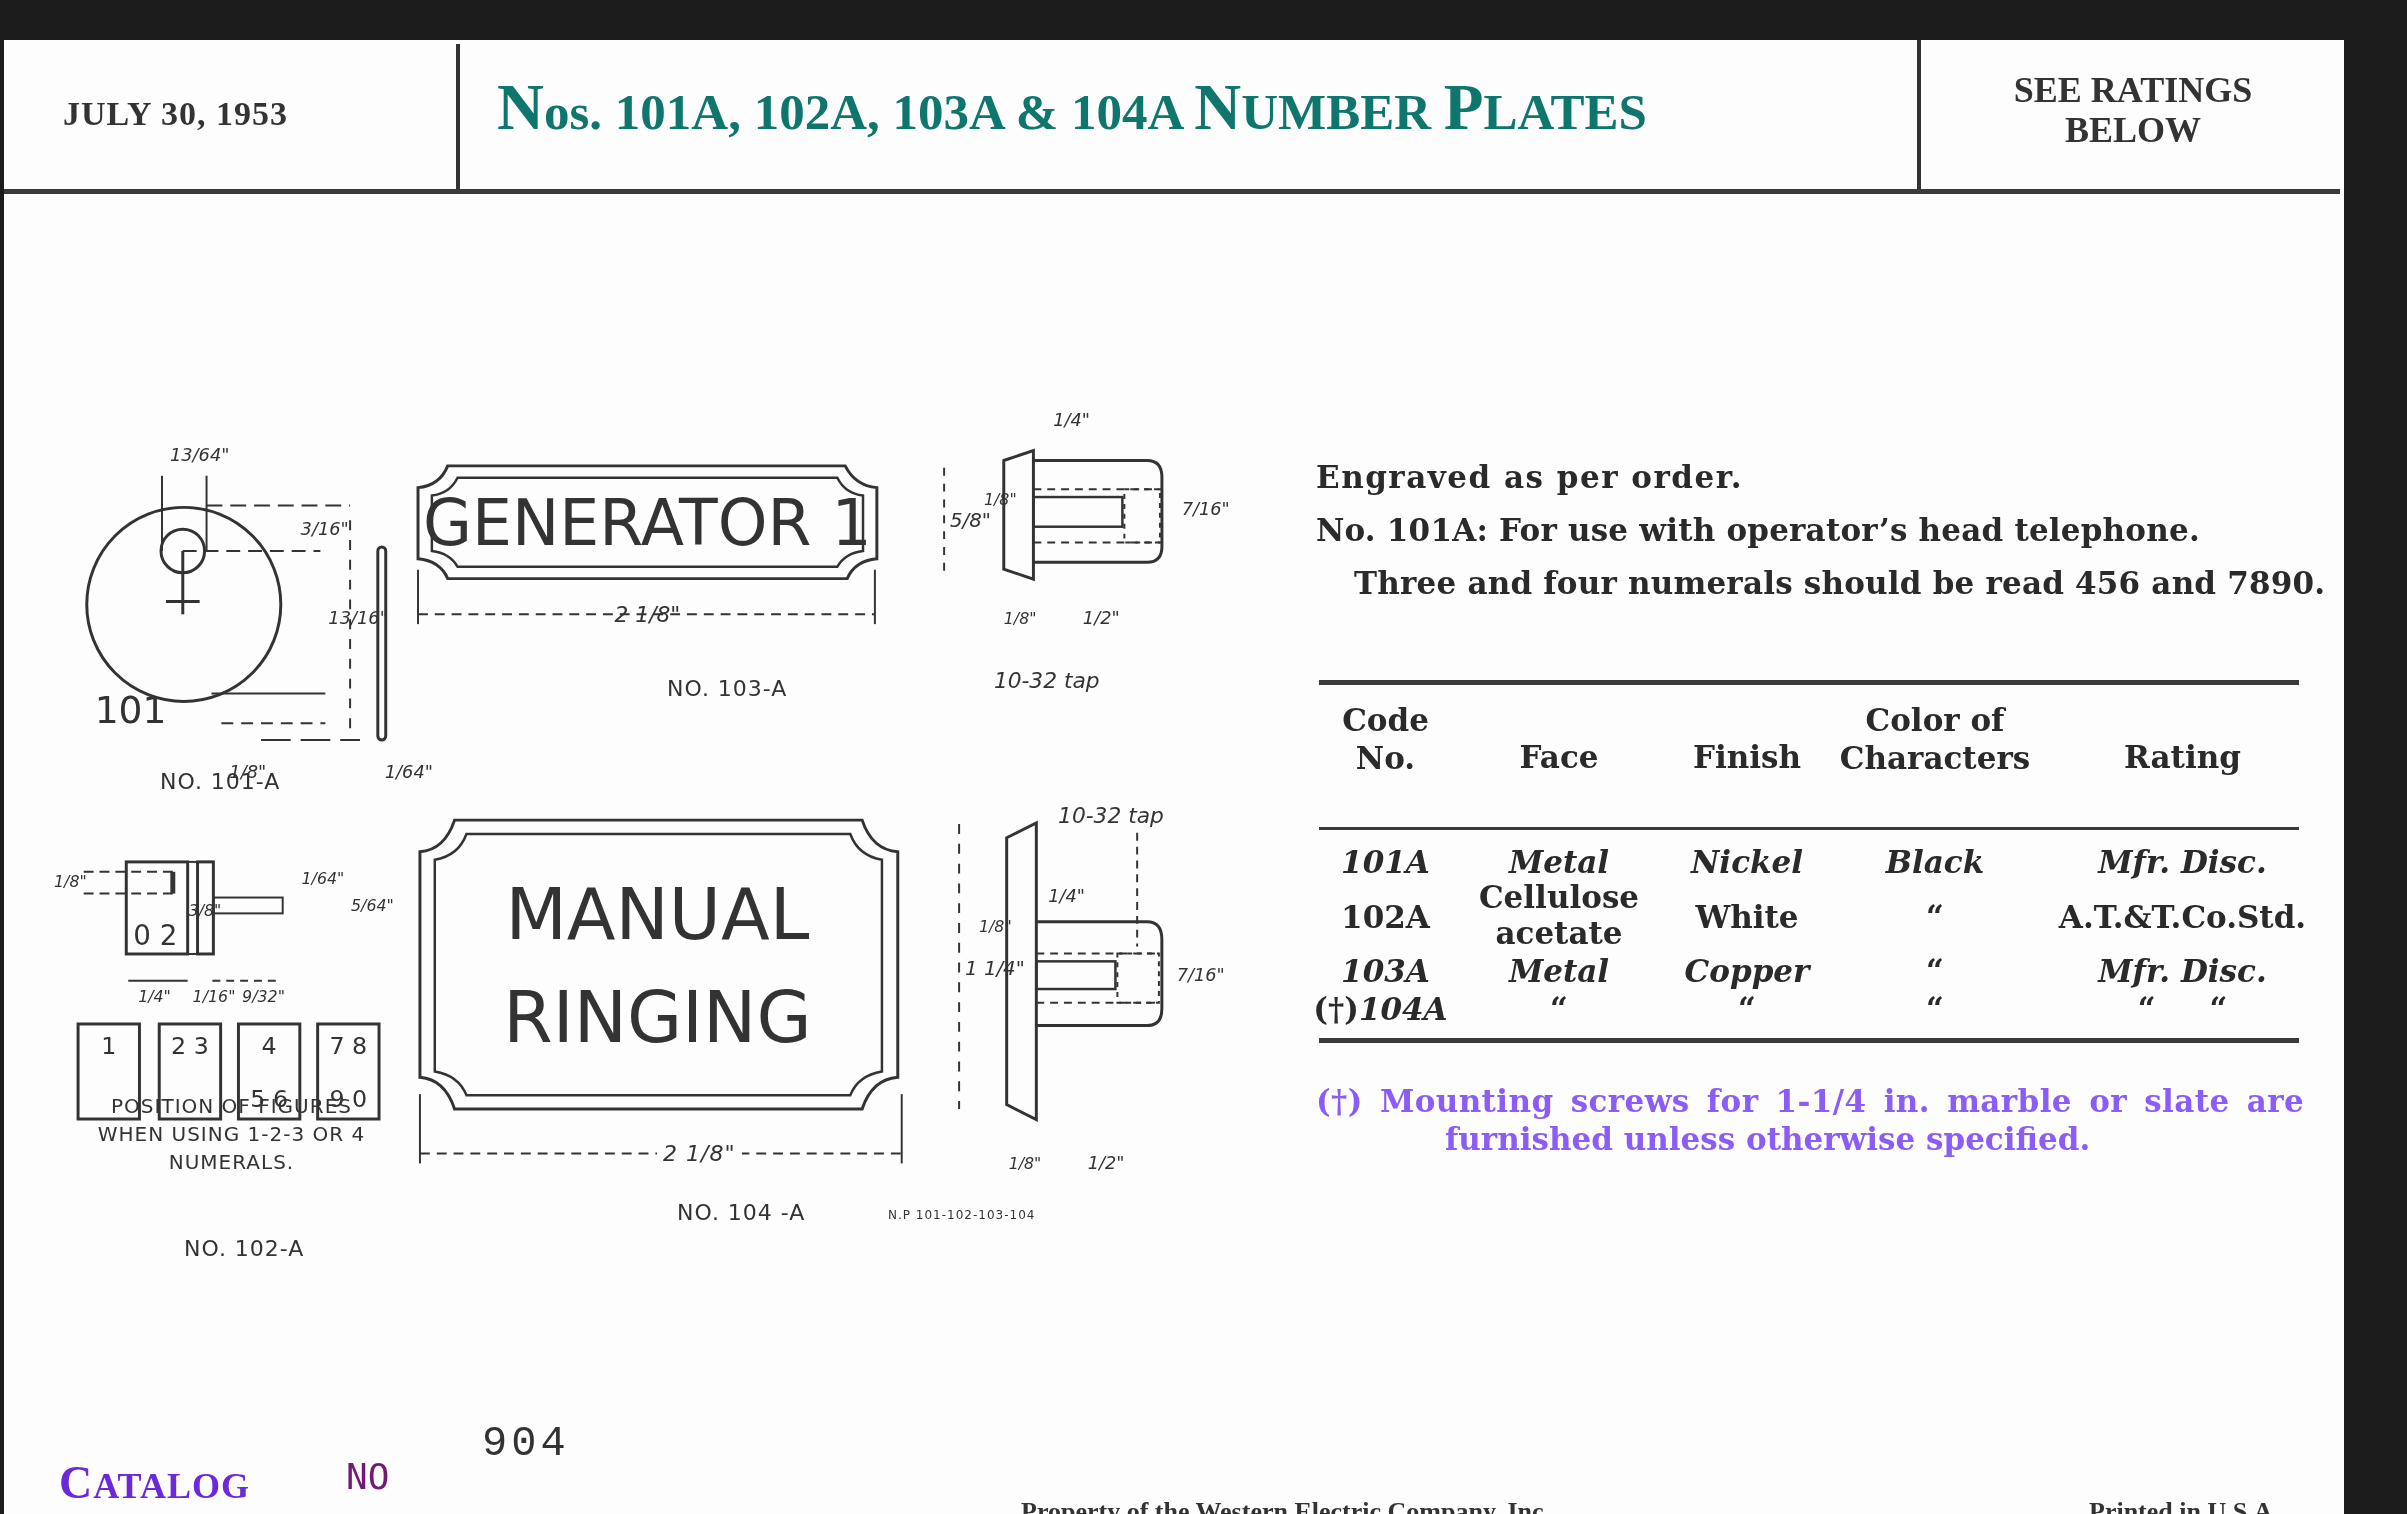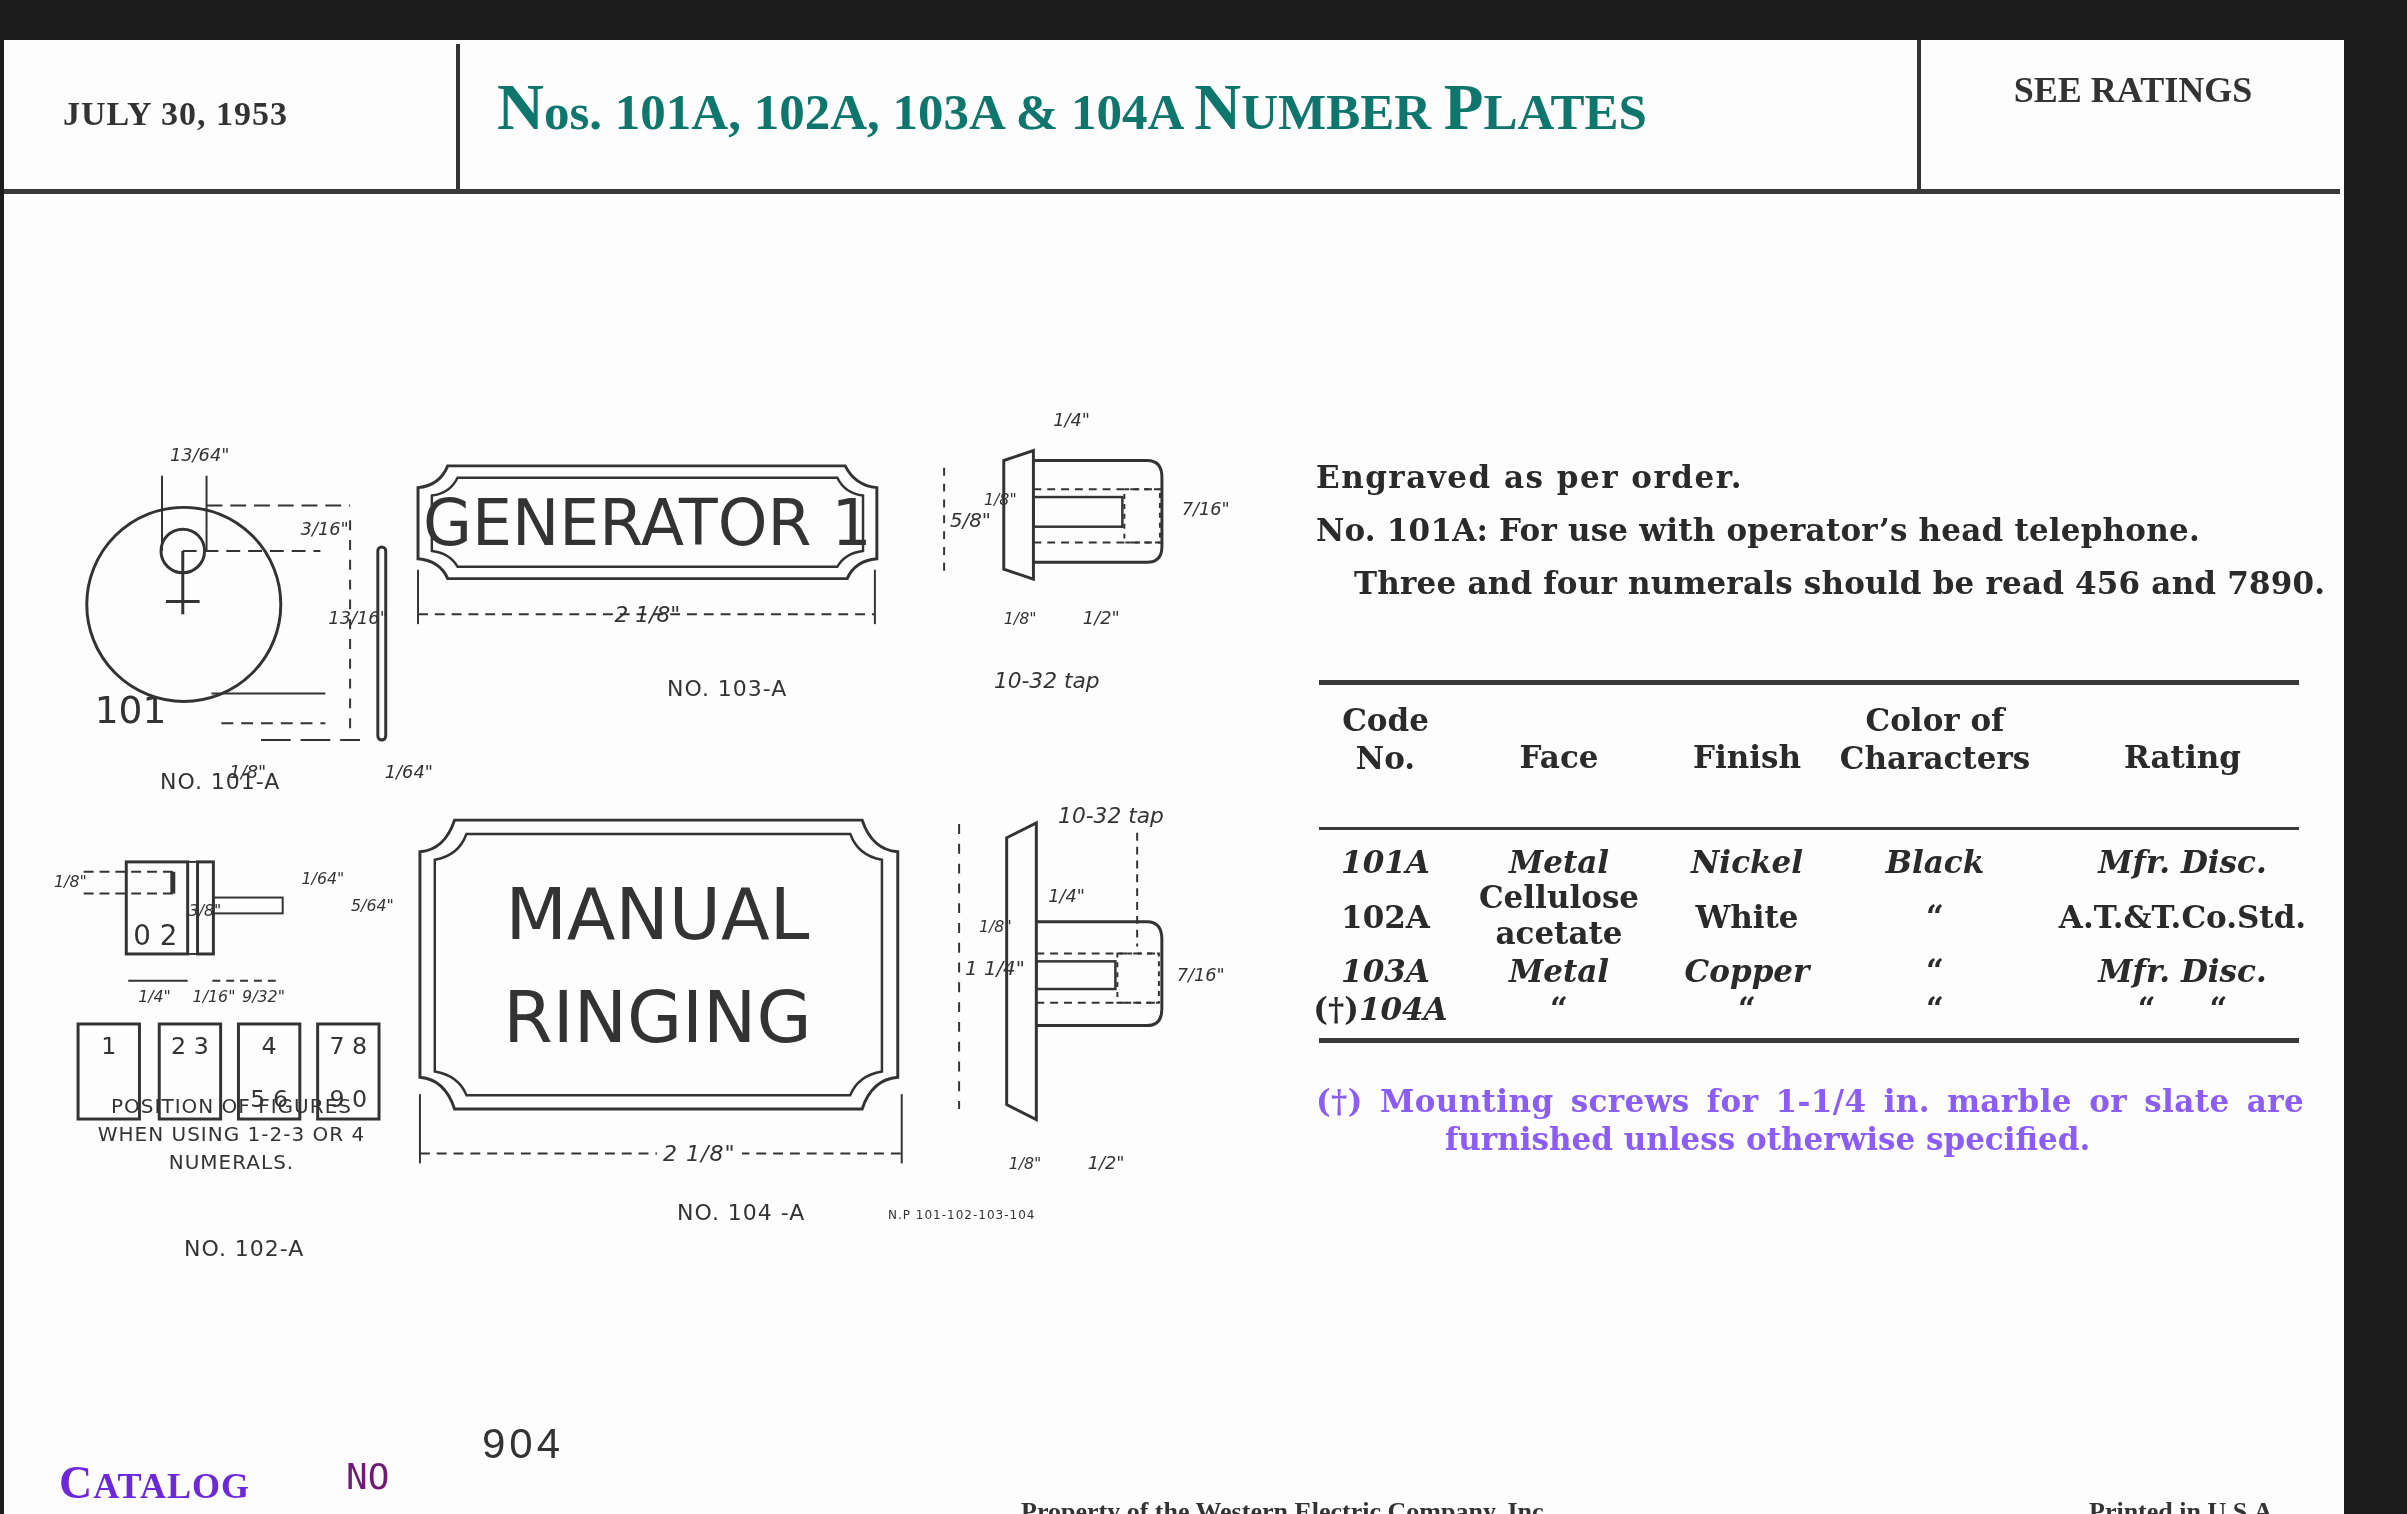--- a/index.html
+++ b/index.html
@@ -80,21 +80,21 @@
     position: absolute; left: 55px; top: 1416px;
     font-family: "Liberation Serif", serif; font-weight: bold; font-size: 36px; color: #6d28d9; letter-spacing: 1px;
   }
   .catalog .big { font-size: 46px; }
   .catno-label {
     position: absolute; left: 342px; top: 1416px;
     font-family: "DejaVu Sans Mono", monospace; font-size: 36px; color: #701a75;
   }
   .catno {
     position: absolute; left: 478px; top: 1380px;
-    font-family: Liberation Sans, sans-serif; font-size: 42px; color: #333; letter-spacing: 4px;
+    font-family: Liberation Mono, monospace; font-size: 42px; color: #333; letter-spacing: 4px;
   }
   .property {
     position: absolute; left: 1017px; top: 1457px;
     font-family: "Liberation Serif", serif; font-weight: bold; font-size: 26px; color: #333;
   }
   .printed {
     position: absolute; left: 2085px; top: 1457px;
     font-family: "Liberation Serif", serif; font-weight: bold; font-size: 26px; color: #333;
   }
 </style>
@@ -102,20 +102,21 @@
 <body>
 
 <div class="card">
 
   <div class="hdr-date">JULY 30, 1953</div>
   <div class="hdr-div1"></div>
   <div class="hdr-title"><span>N</span><span class="sc">os. 101A, 102A, 103A &amp; 104A </span><span>N</span><span class="sc">UMBER </span><span>P</span><span class="sc">LATES</span></div>
   <div class="hdr-div2"></div>
   <div class="hdr-ratings">
     <div>SEE RATINGS</div>
+    <div>BELOW</div>
   </div>
   <div class="hdr-rule"></div>
 
   <div class="draw" style="left:59px; top:396px;">
     <svg width="396" height="416" viewBox="0 0 400 420">
       <g stroke="#333" stroke-width="3" fill="none">
         <circle cx="122" cy="170" r="98"></circle>
         <circle cx="121" cy="116" r="22"></circle>
         <line x1="121" y1="116" x2="121" y2="180"></line>
         <line x1="104" y1="167" x2="138" y2="167"></line>

